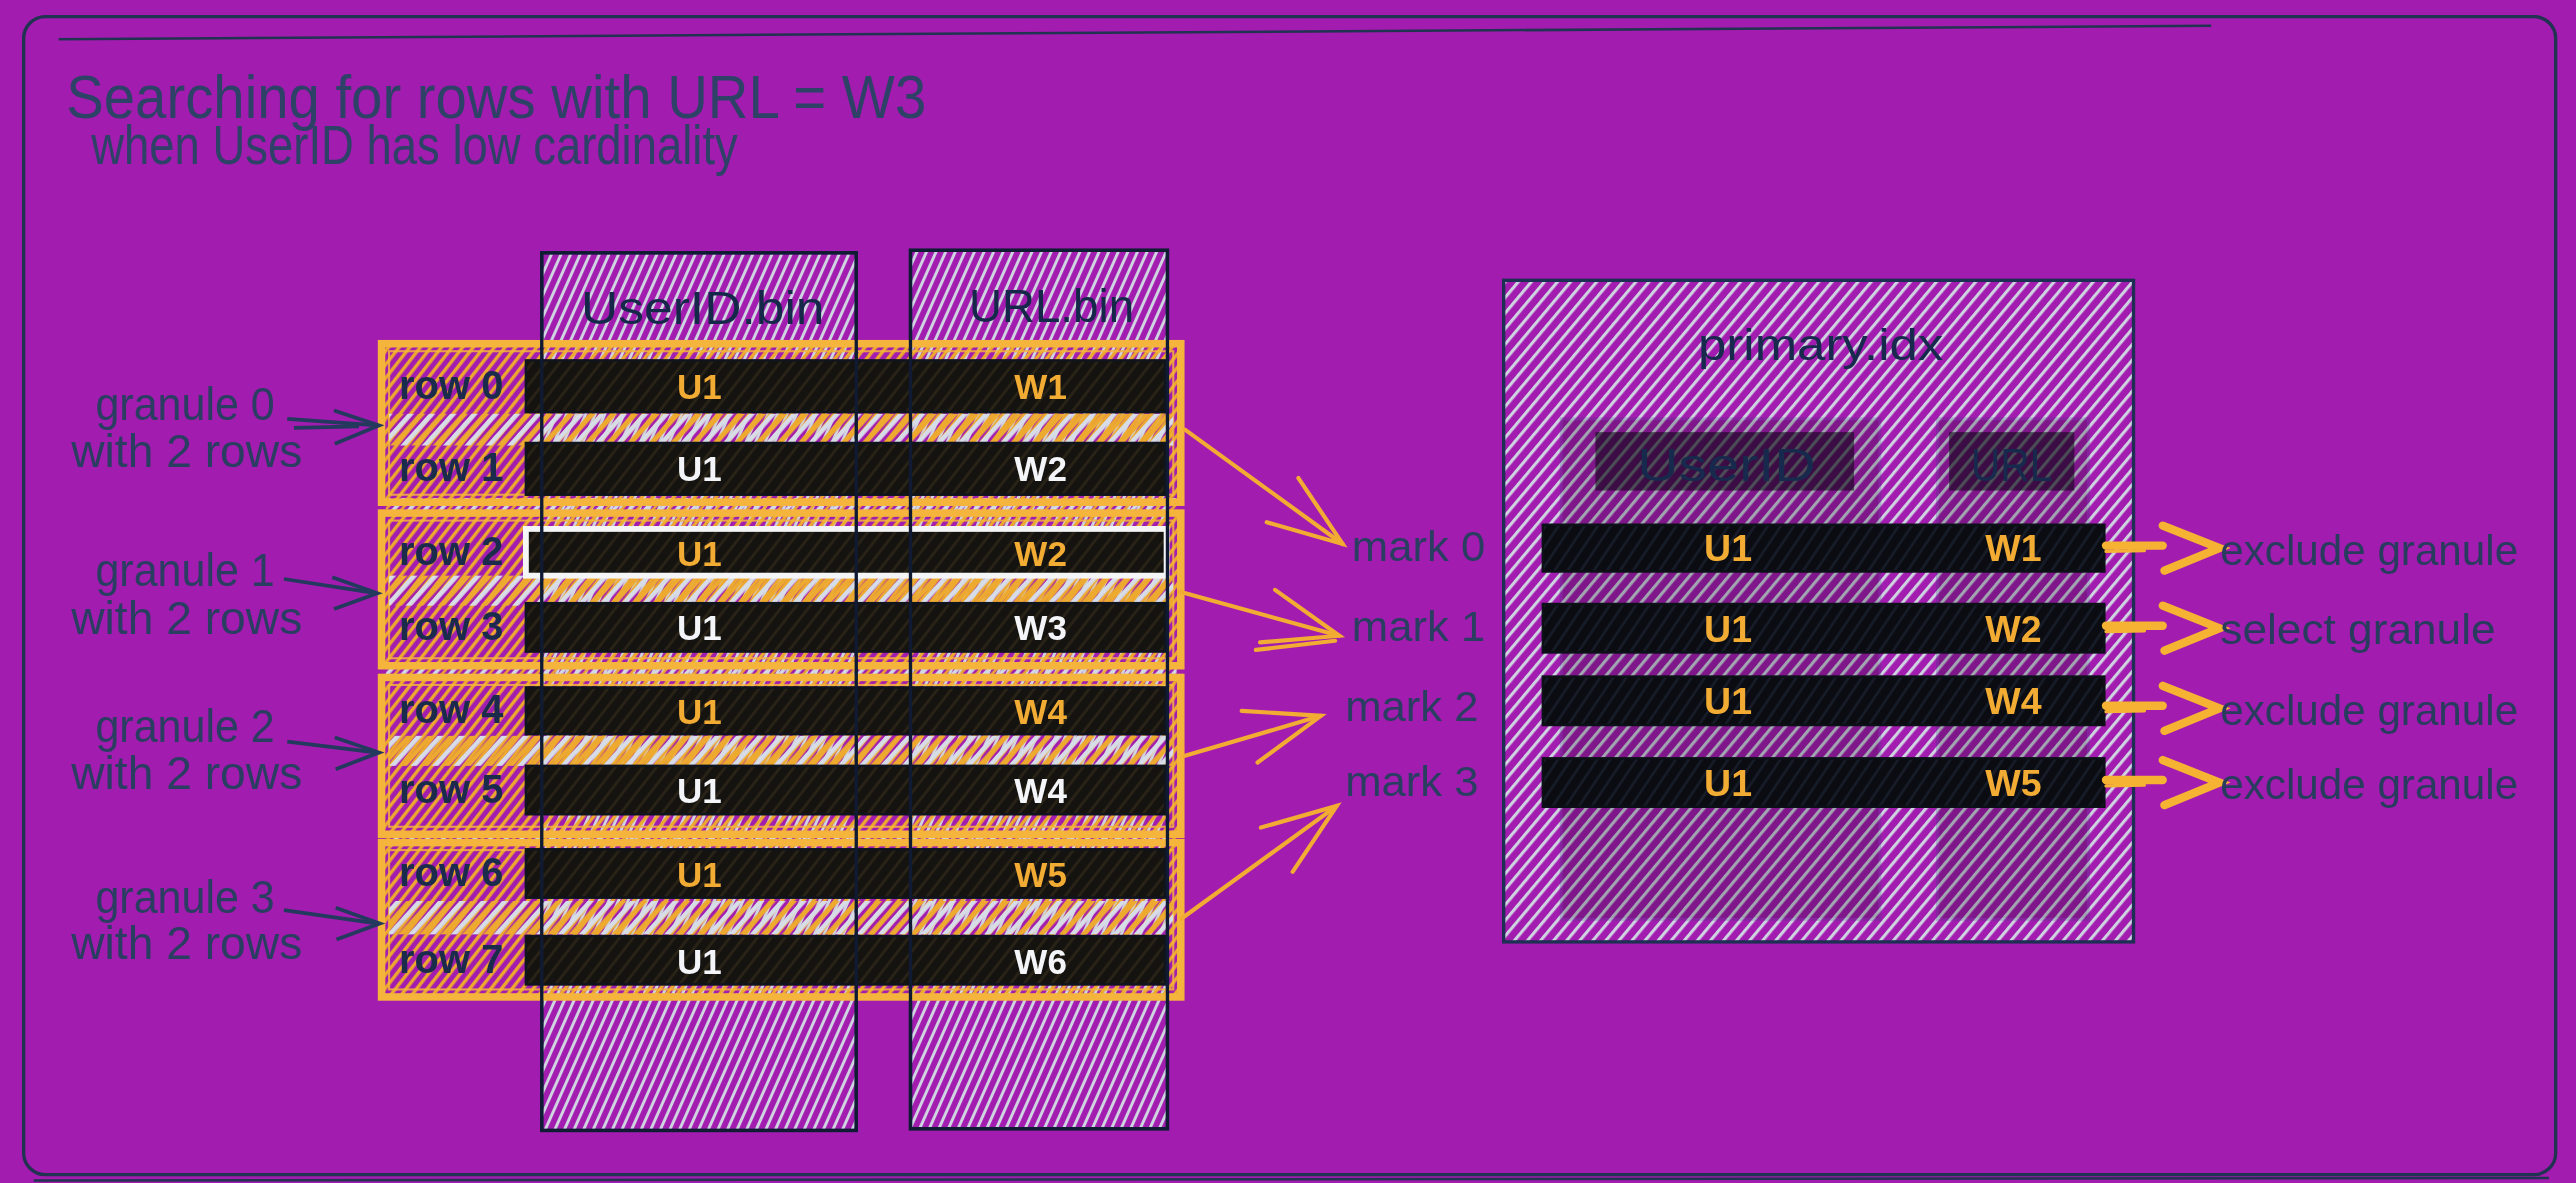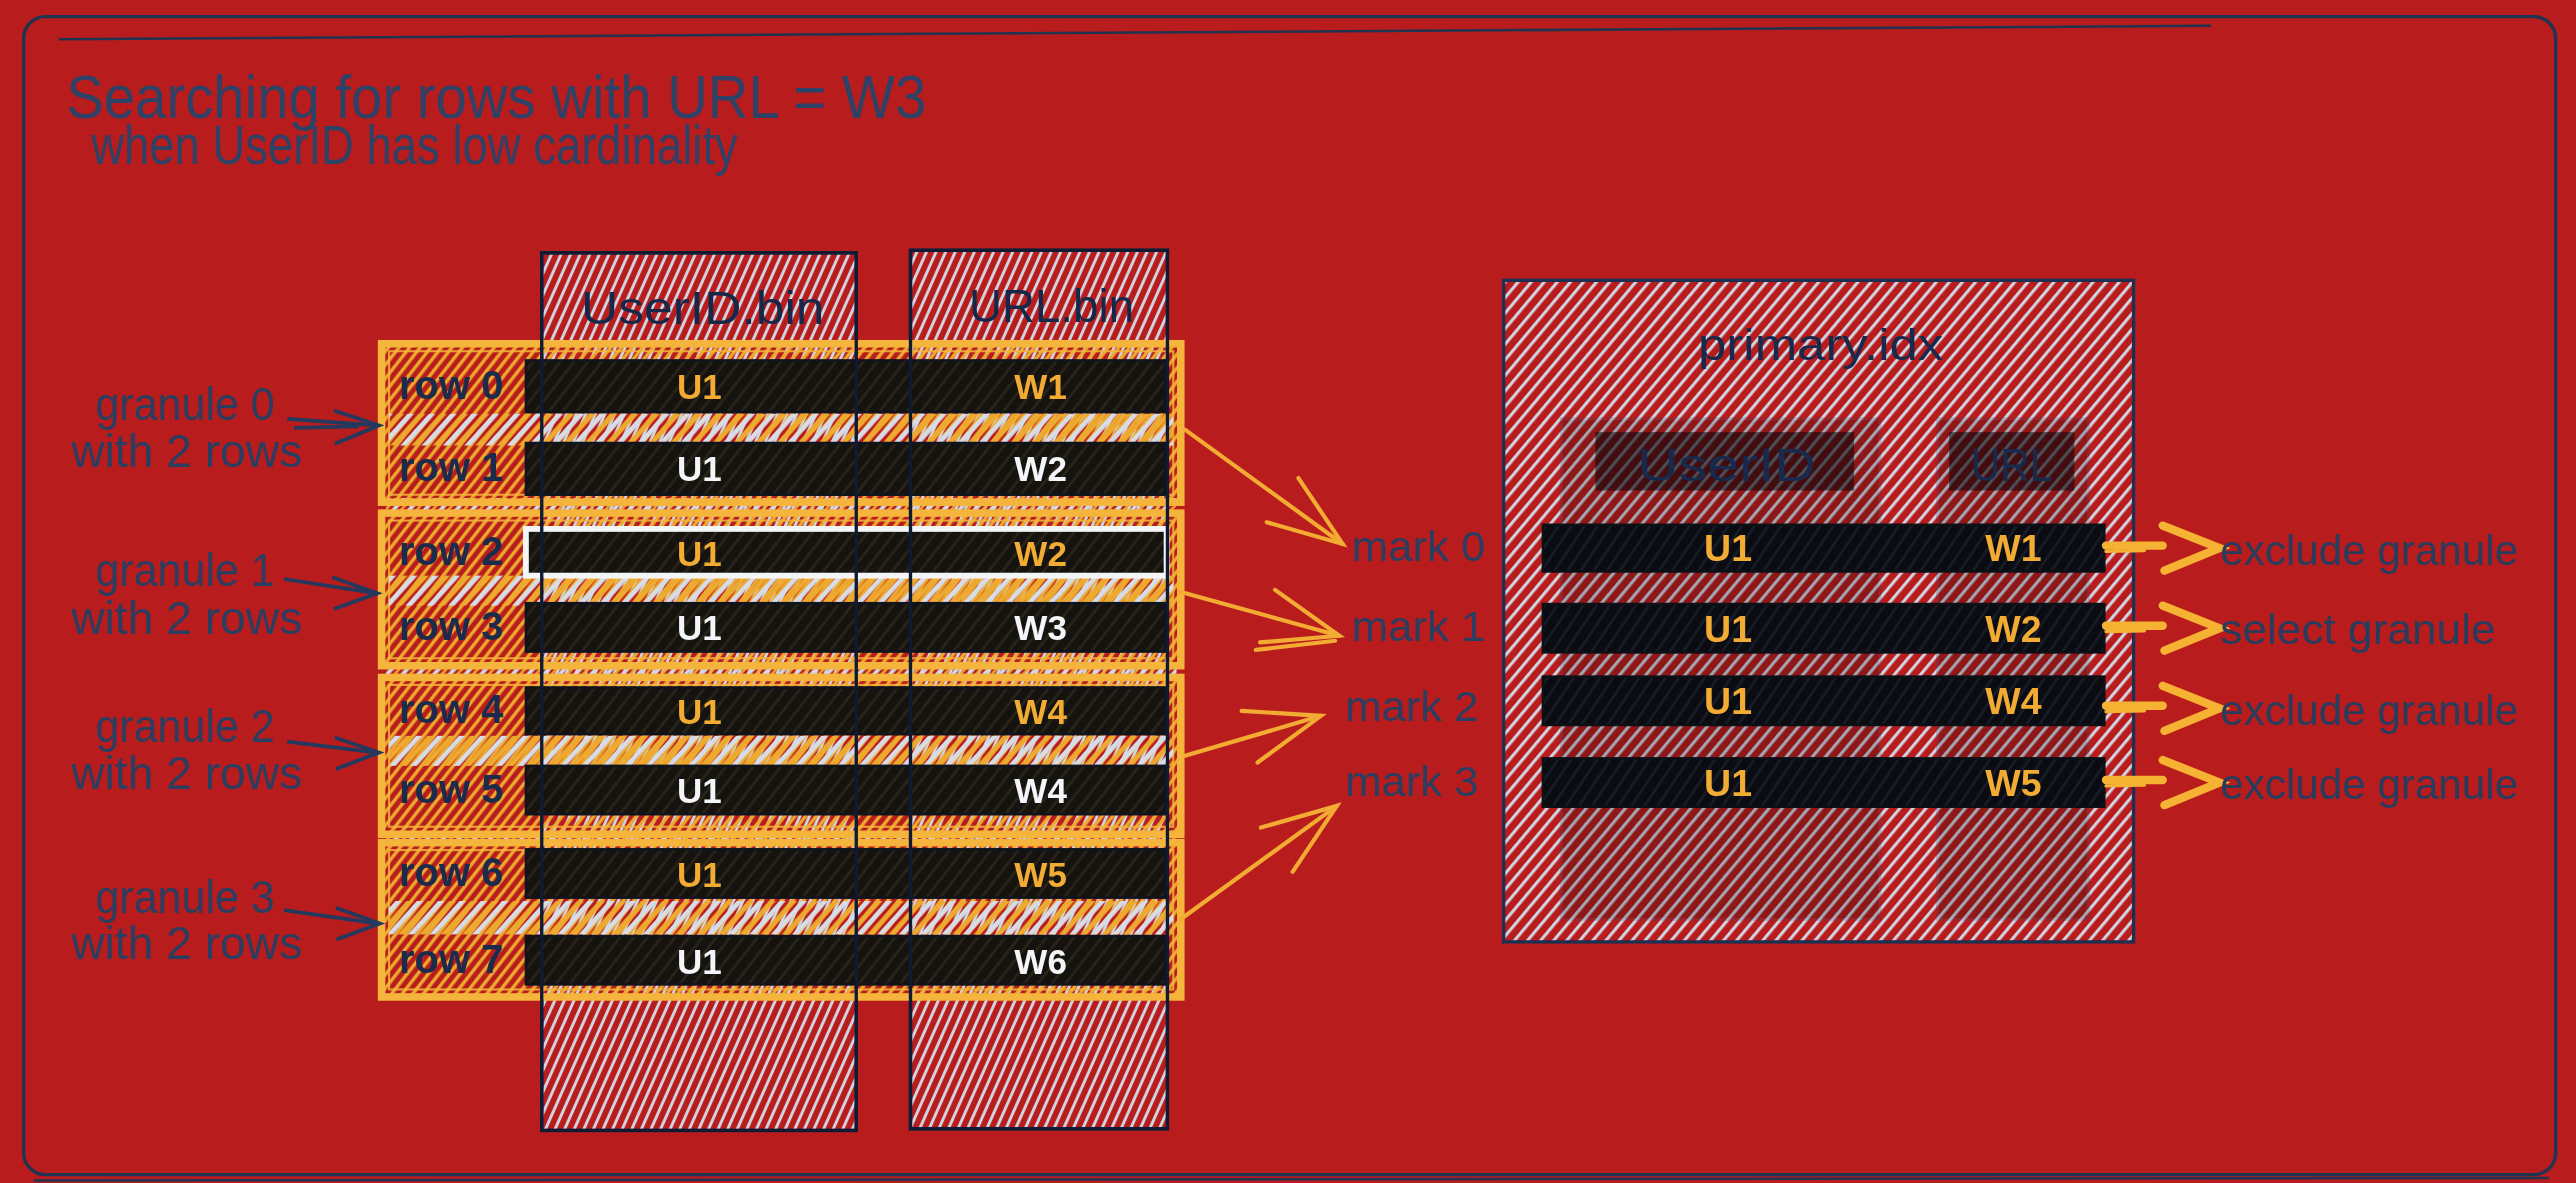--- a/index.html
+++ b/index.html
@@ -1,16 +1,16 @@
 <!DOCTYPE html>
 <html style="font-size:13.4px"><head>
 <meta charset="utf-8">
 <style>
   html,body{margin:0;padding:0;background:#04060a;}
-  .stage{position:relative;width:2576px;height:1183px;background:#b91c1c;overflow:hidden;
+  .stage{position:relative;width:2576px;height:1183px;background:#a21caf;overflow:hidden;
          font-family:"Liberation Sans", sans-serif;}
   svg{position:absolute;left:0;top:0;}
   text{font-family:"Liberation Sans", sans-serif;}
 </style>
 </head>
 <body>
 <div class="stage">
 <svg width="2576" height="1183" viewBox="0 0 3087 1418">
 <defs>
   <pattern id="wh" width="10.5" height="10.5" patternUnits="userSpaceOnUse" patternTransform="rotate(24)">

